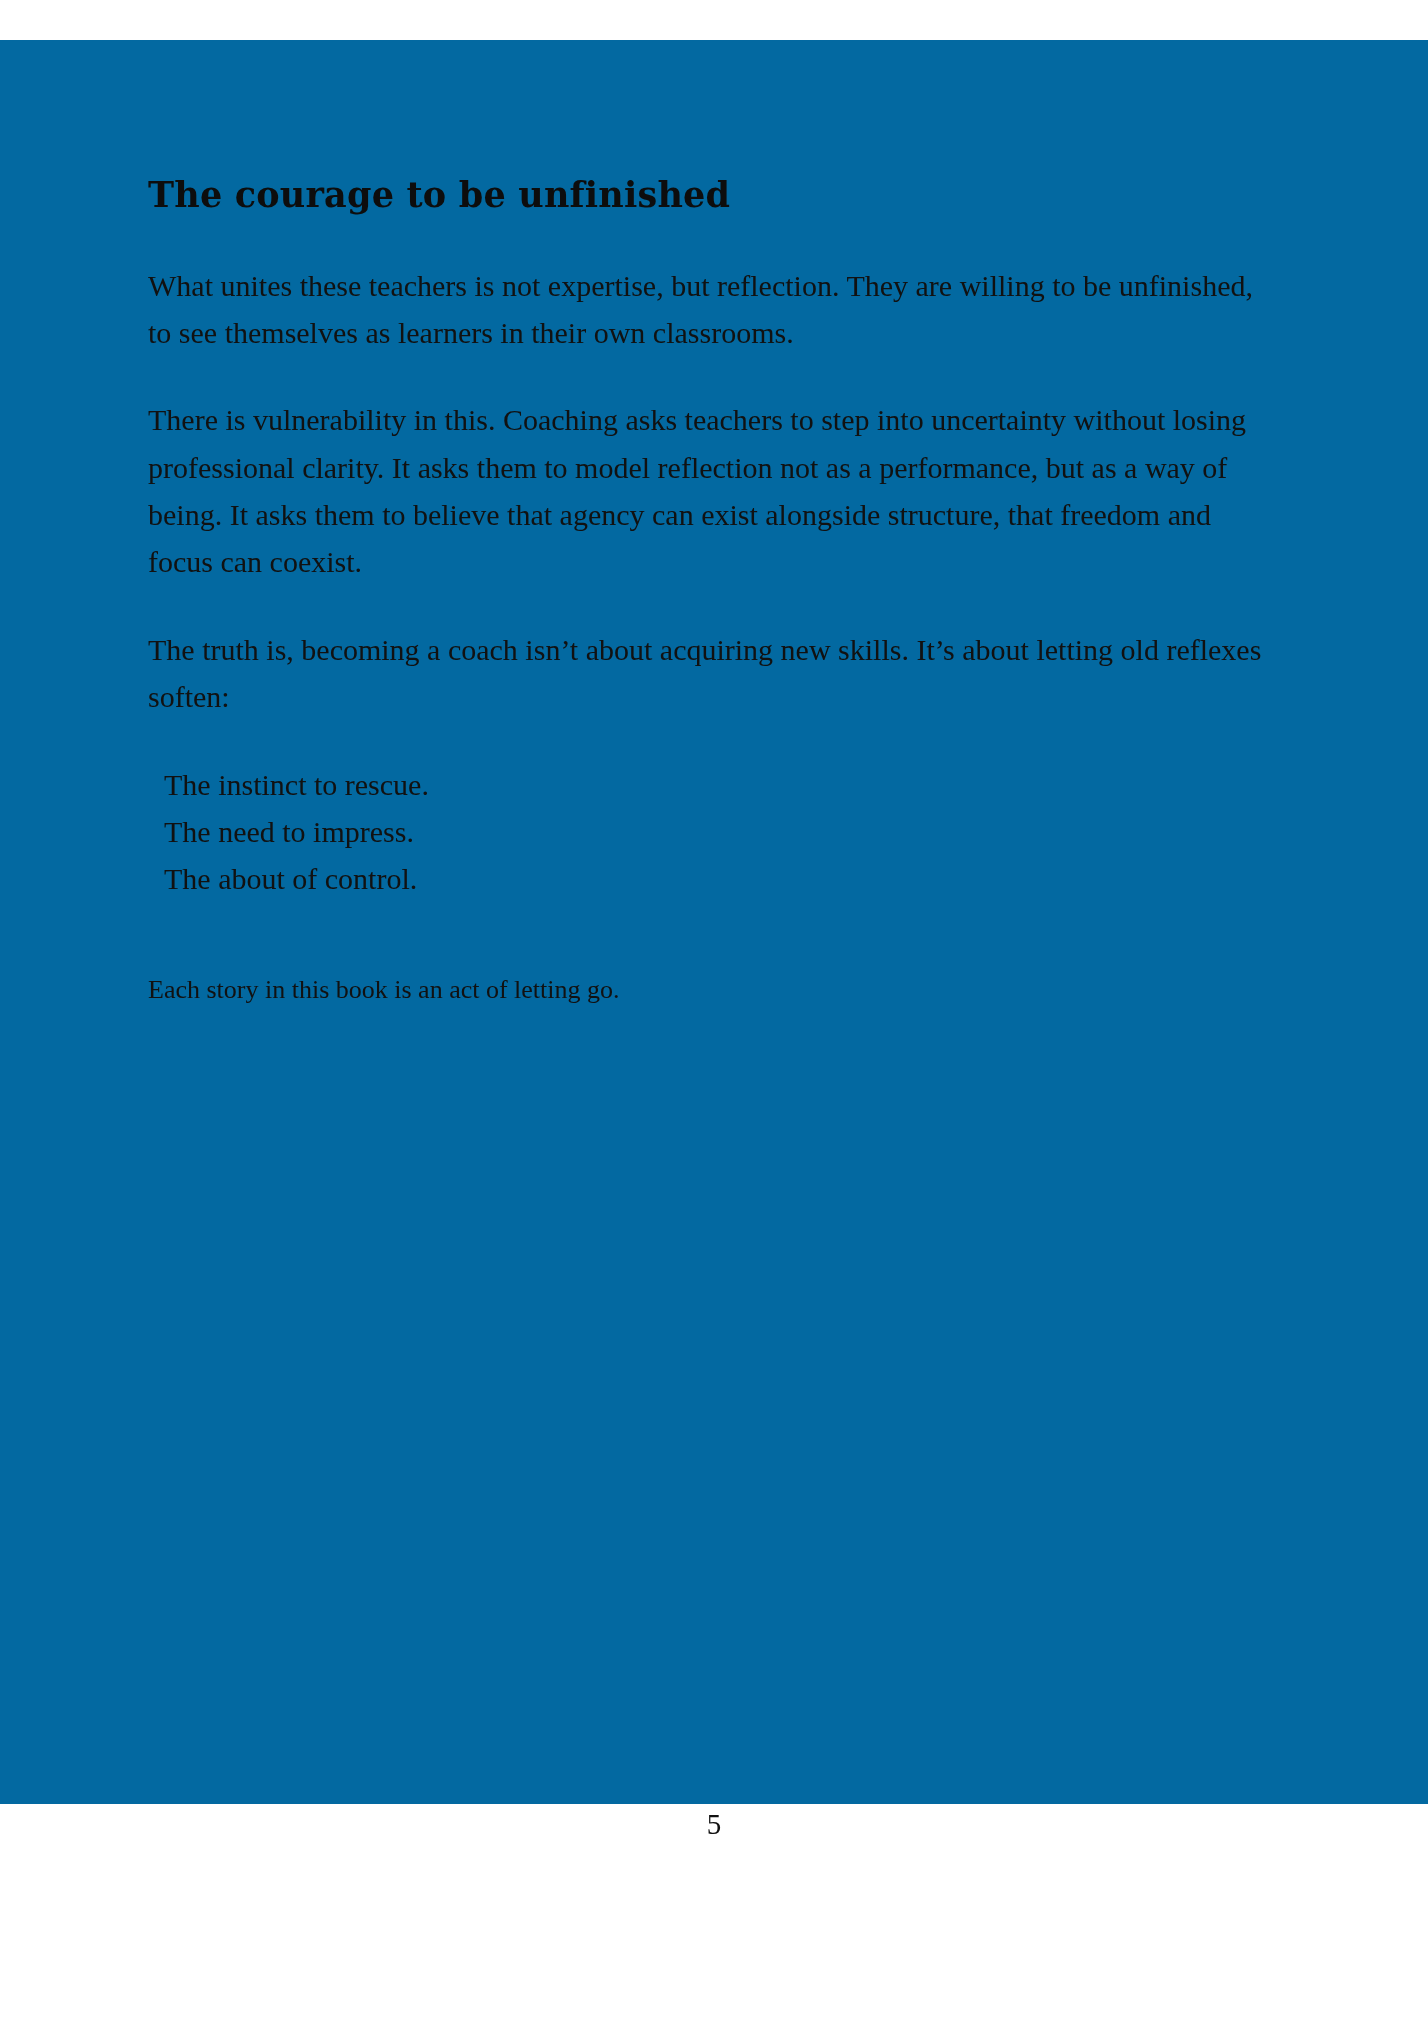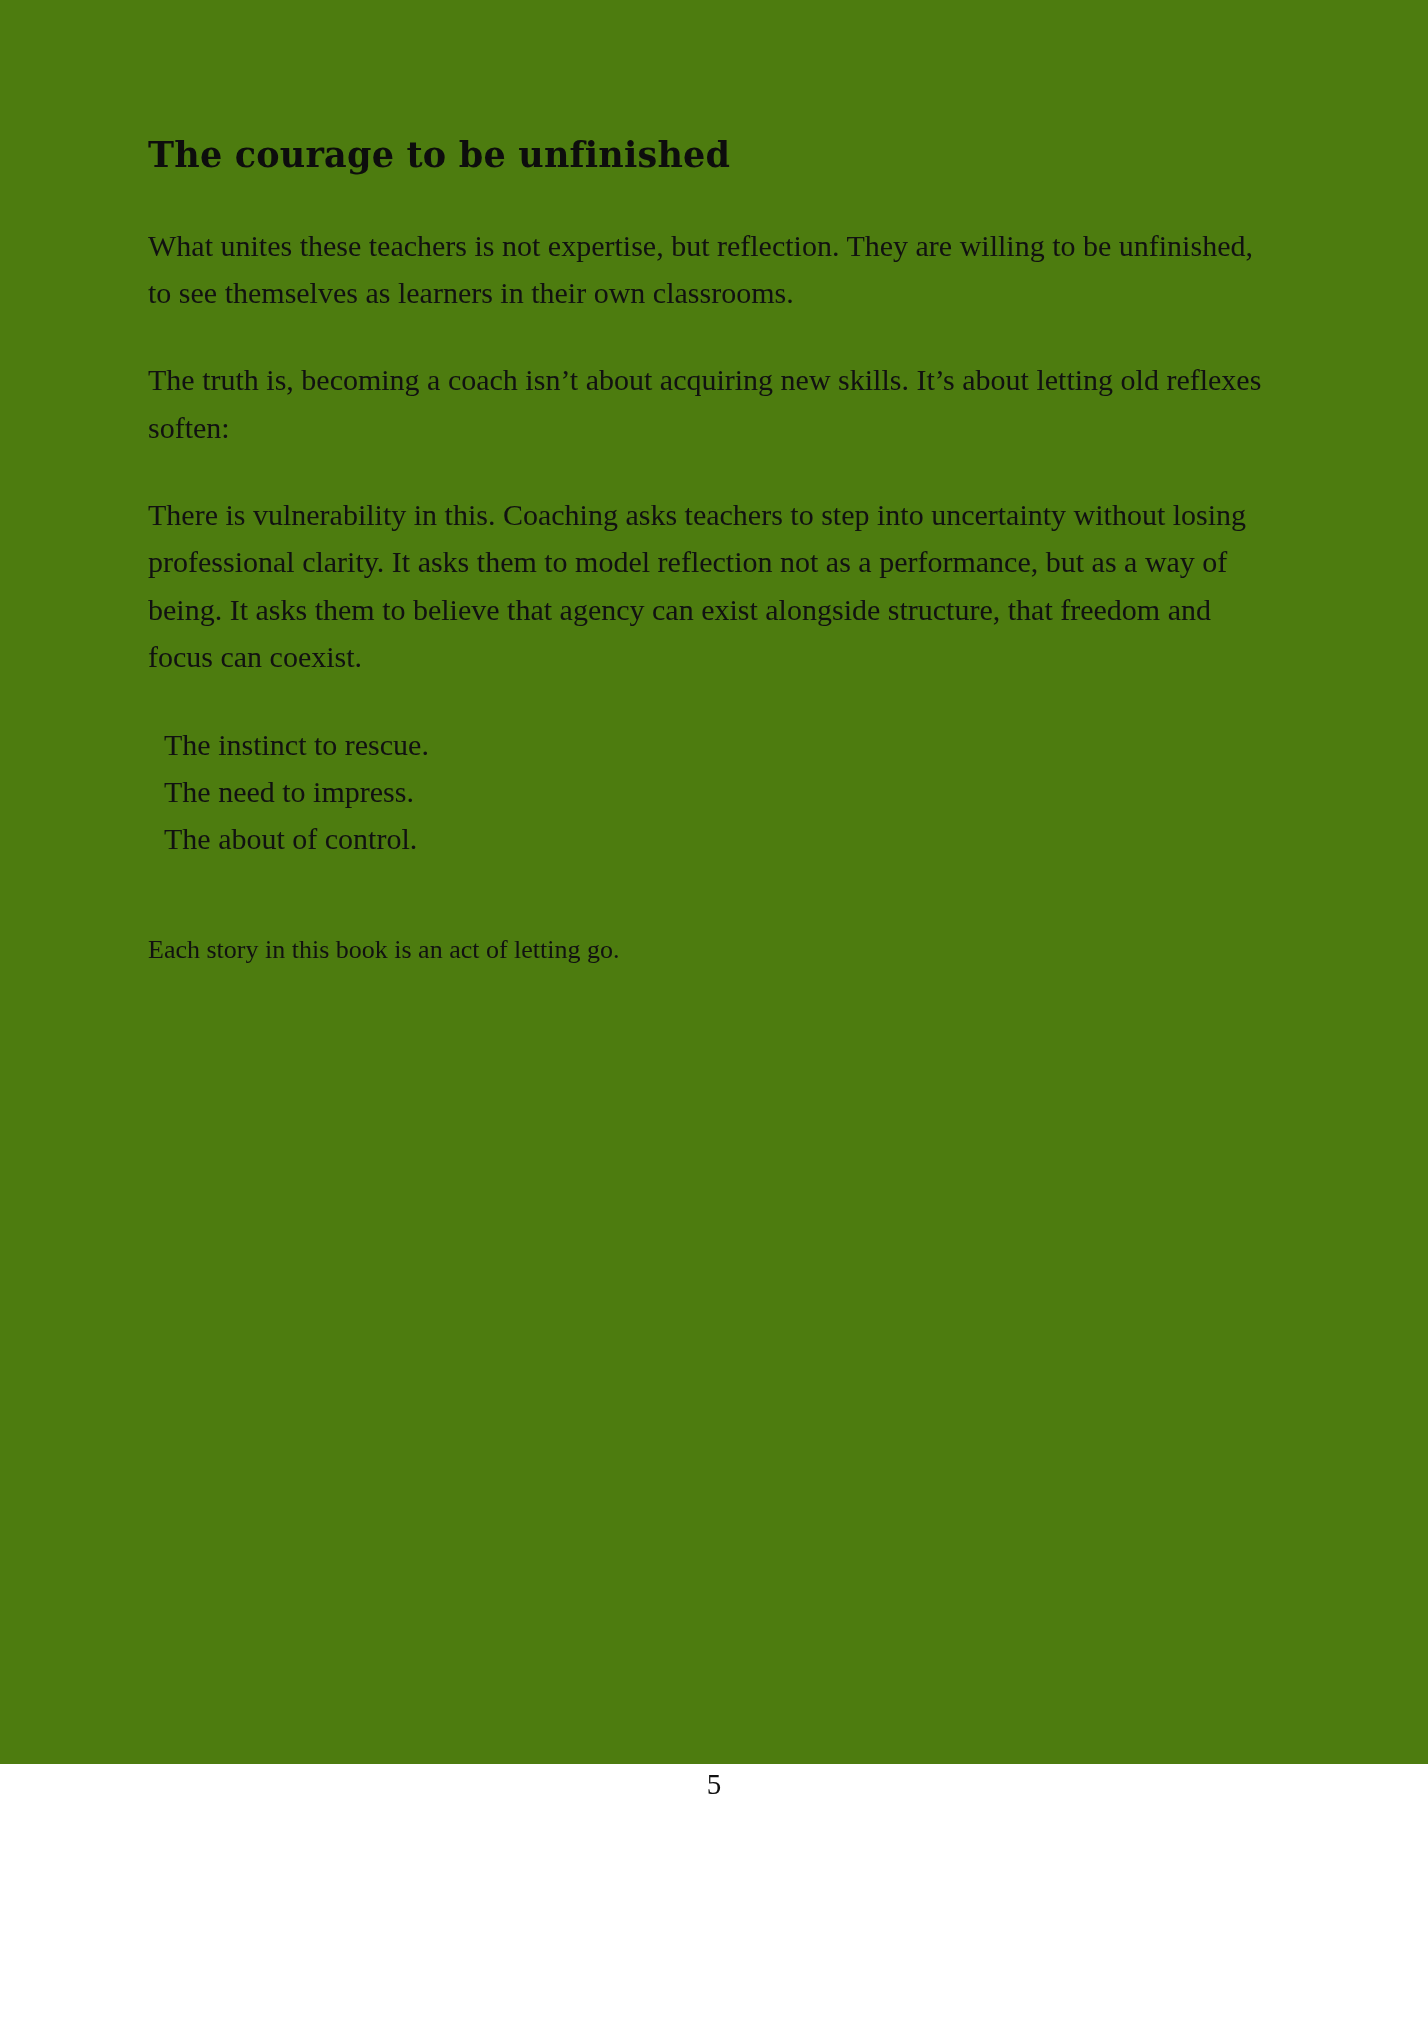--- a/index.html
+++ b/index.html
@@ -10,22 +10,23 @@
   body {
     width: 1428px;
     height: 2028px;
     font-family: "Liberation Serif", "DejaVu Serif", serif;
     color: #111111;
   }
   .page {
     position: relative;
     width: 1428px;
     height: 1764px;
-    background: #4d7c0f;
+    background: #0369a1;
     box-sizing: border-box;
+    margin-top: 40px;
   }
   .content {
     position: absolute;
     left: 148px;
     top: 132px;
     width: 1120px;
   }
   .heading {
     font-family: "DejaVu Serif", "Liberation Serif", serif;
     font-weight: bold;
@@ -77,23 +78,23 @@
 
 <div class="page">
 
   <div class="content">
 
     <h1 class="heading">The courage to be unfinished</h1>
 
     <p class="para">What unites these teachers is not expertise, but reflection. They are willing to be unfinished, to see themselves as learners in their own classrooms.</p>
 
 
+    <p class="para">There is vulnerability in this. Coaching asks teachers to step into uncertainty without losing professional clarity. It asks them to model reflection not as a performance, but as a way of being. It asks them to believe that agency can exist alongside structure, that freedom and focus can coexist.</p>
+
     <p class="para">The truth is, becoming a coach isn’t about acquiring new skills. It’s about letting old reflexes soften:</p>
-
-    <p class="para">There is vulnerability in this. Coaching asks teachers to step into uncertainty without losing professional clarity. It asks them to model reflection not as a performance, but as a way of being. It asks them to believe that agency can exist alongside structure, that freedom and focus can coexist.</p>
 
     <ul class="reflex-list">
       <li>The instinct to rescue.</li>
       <li>The need to impress.</li>
       <li>The about of control.</li>
     </ul>
 
     <div class="spacer-block"></div>
 
     <p class="closing">Each story in this book is an act of letting go.</p>

